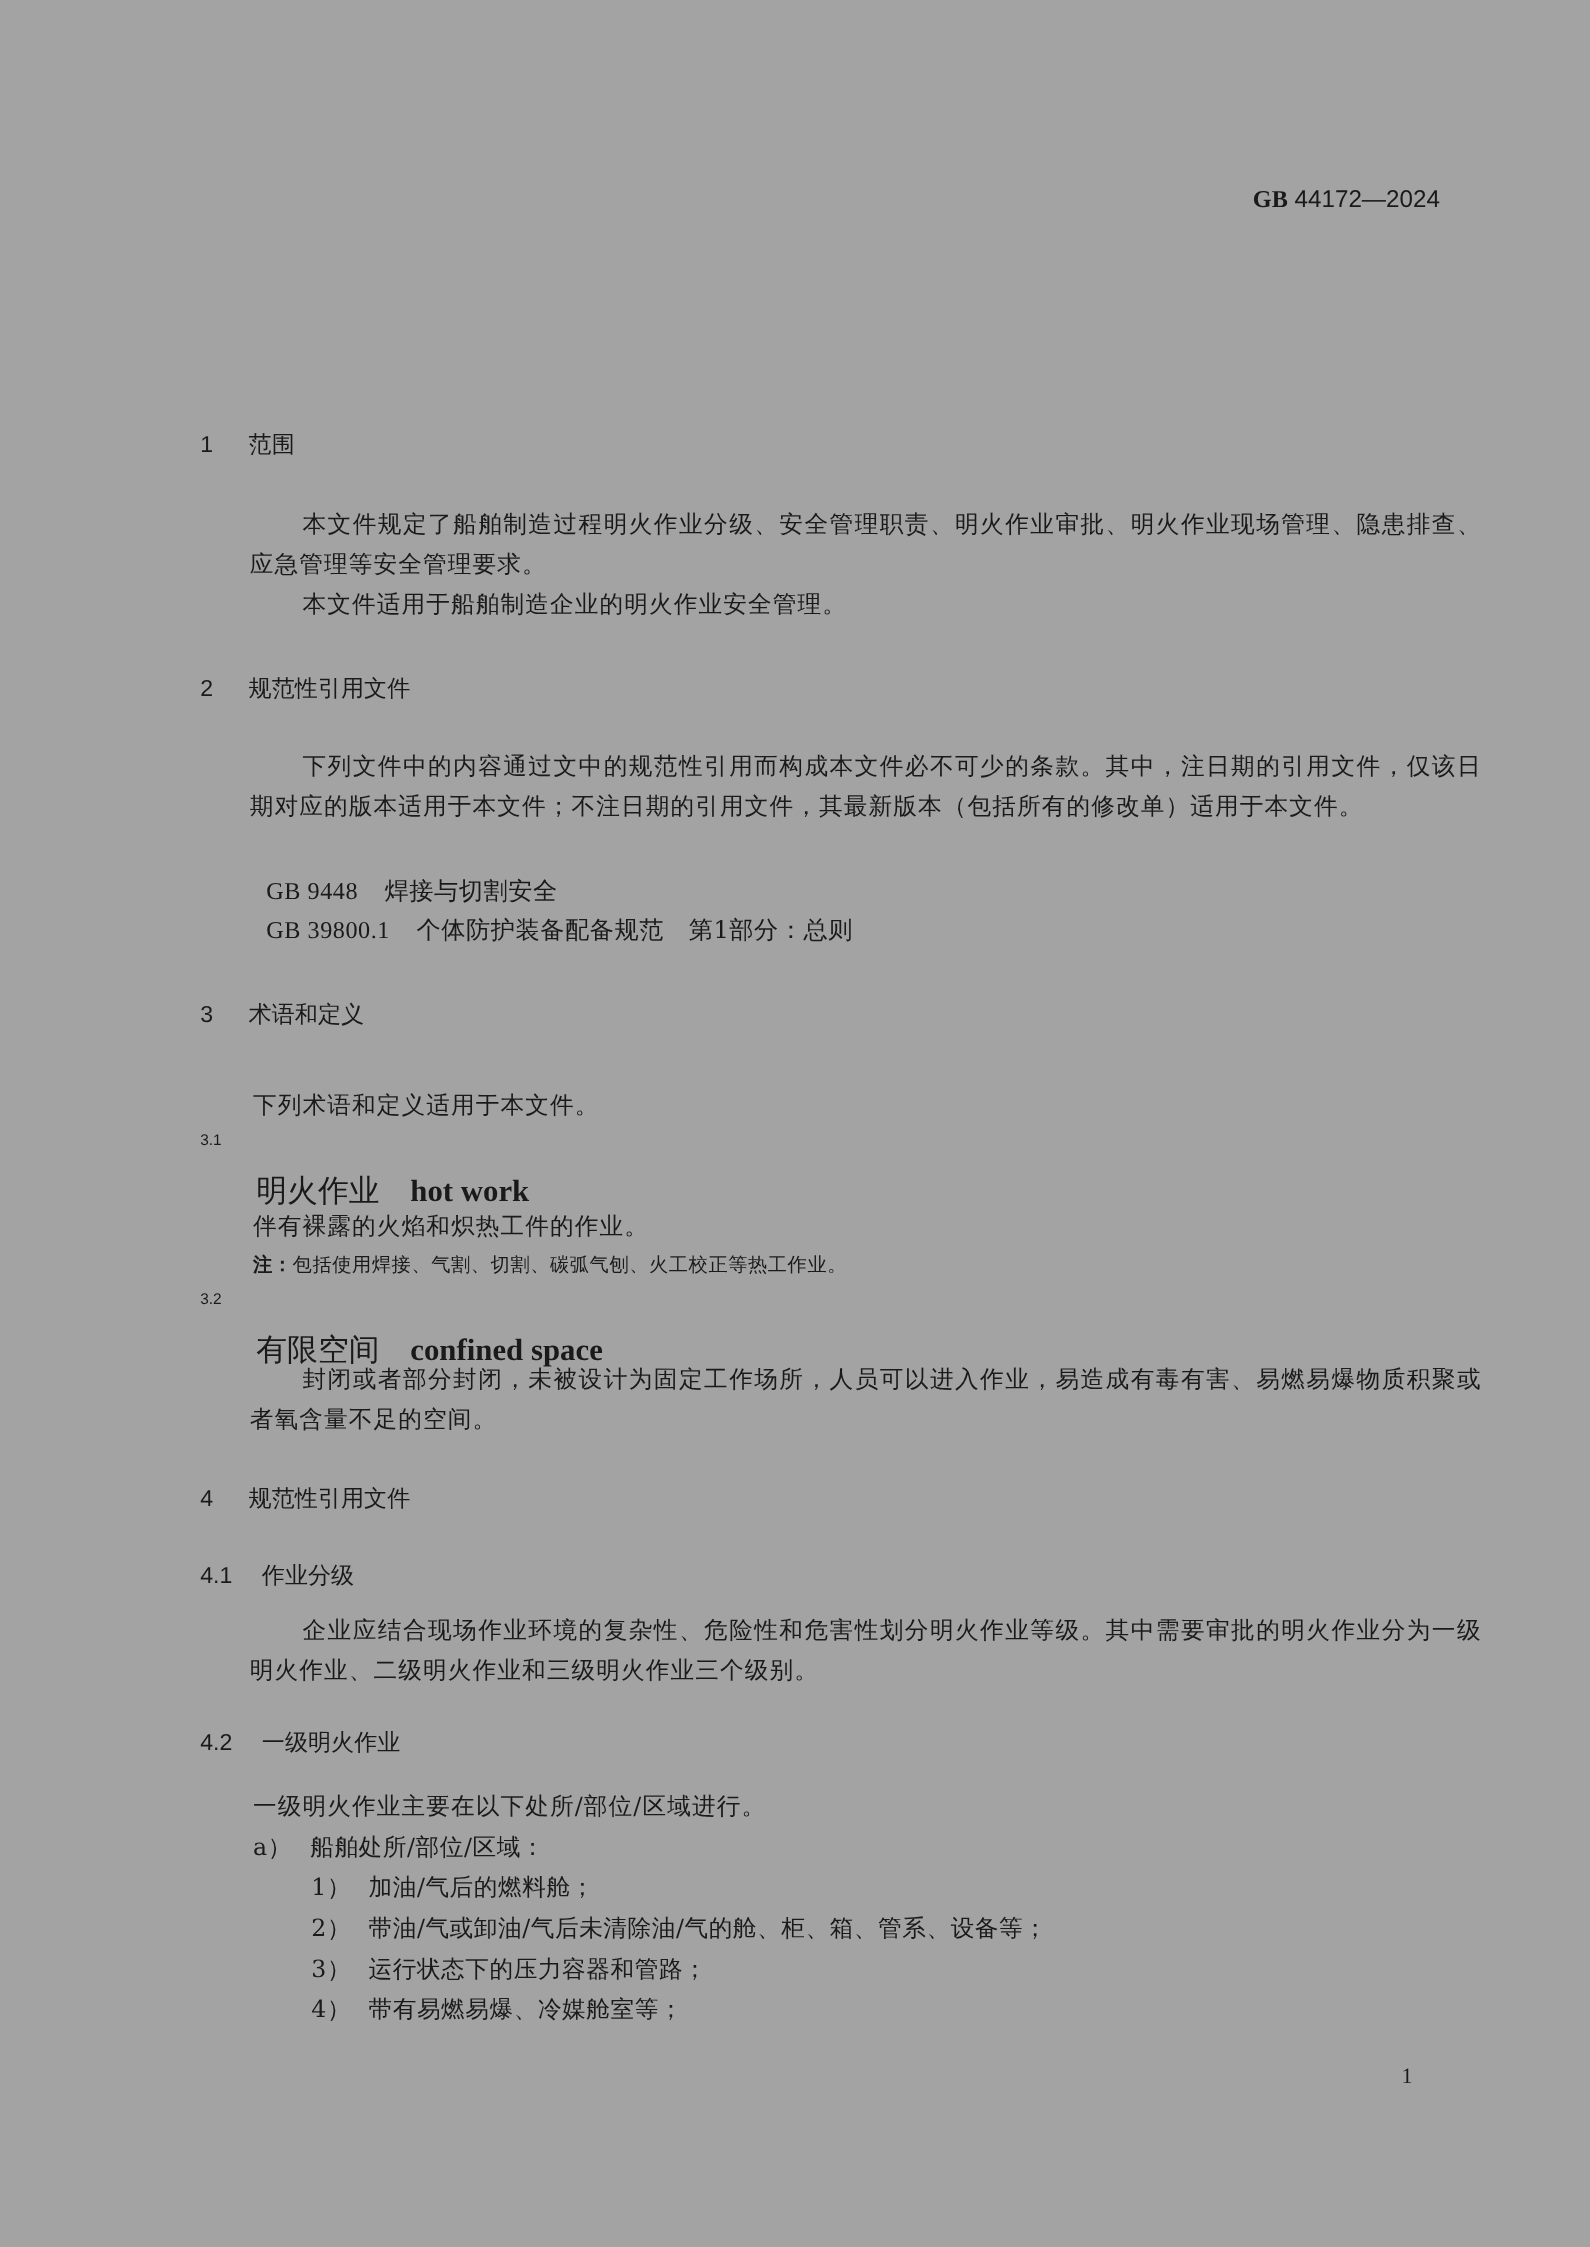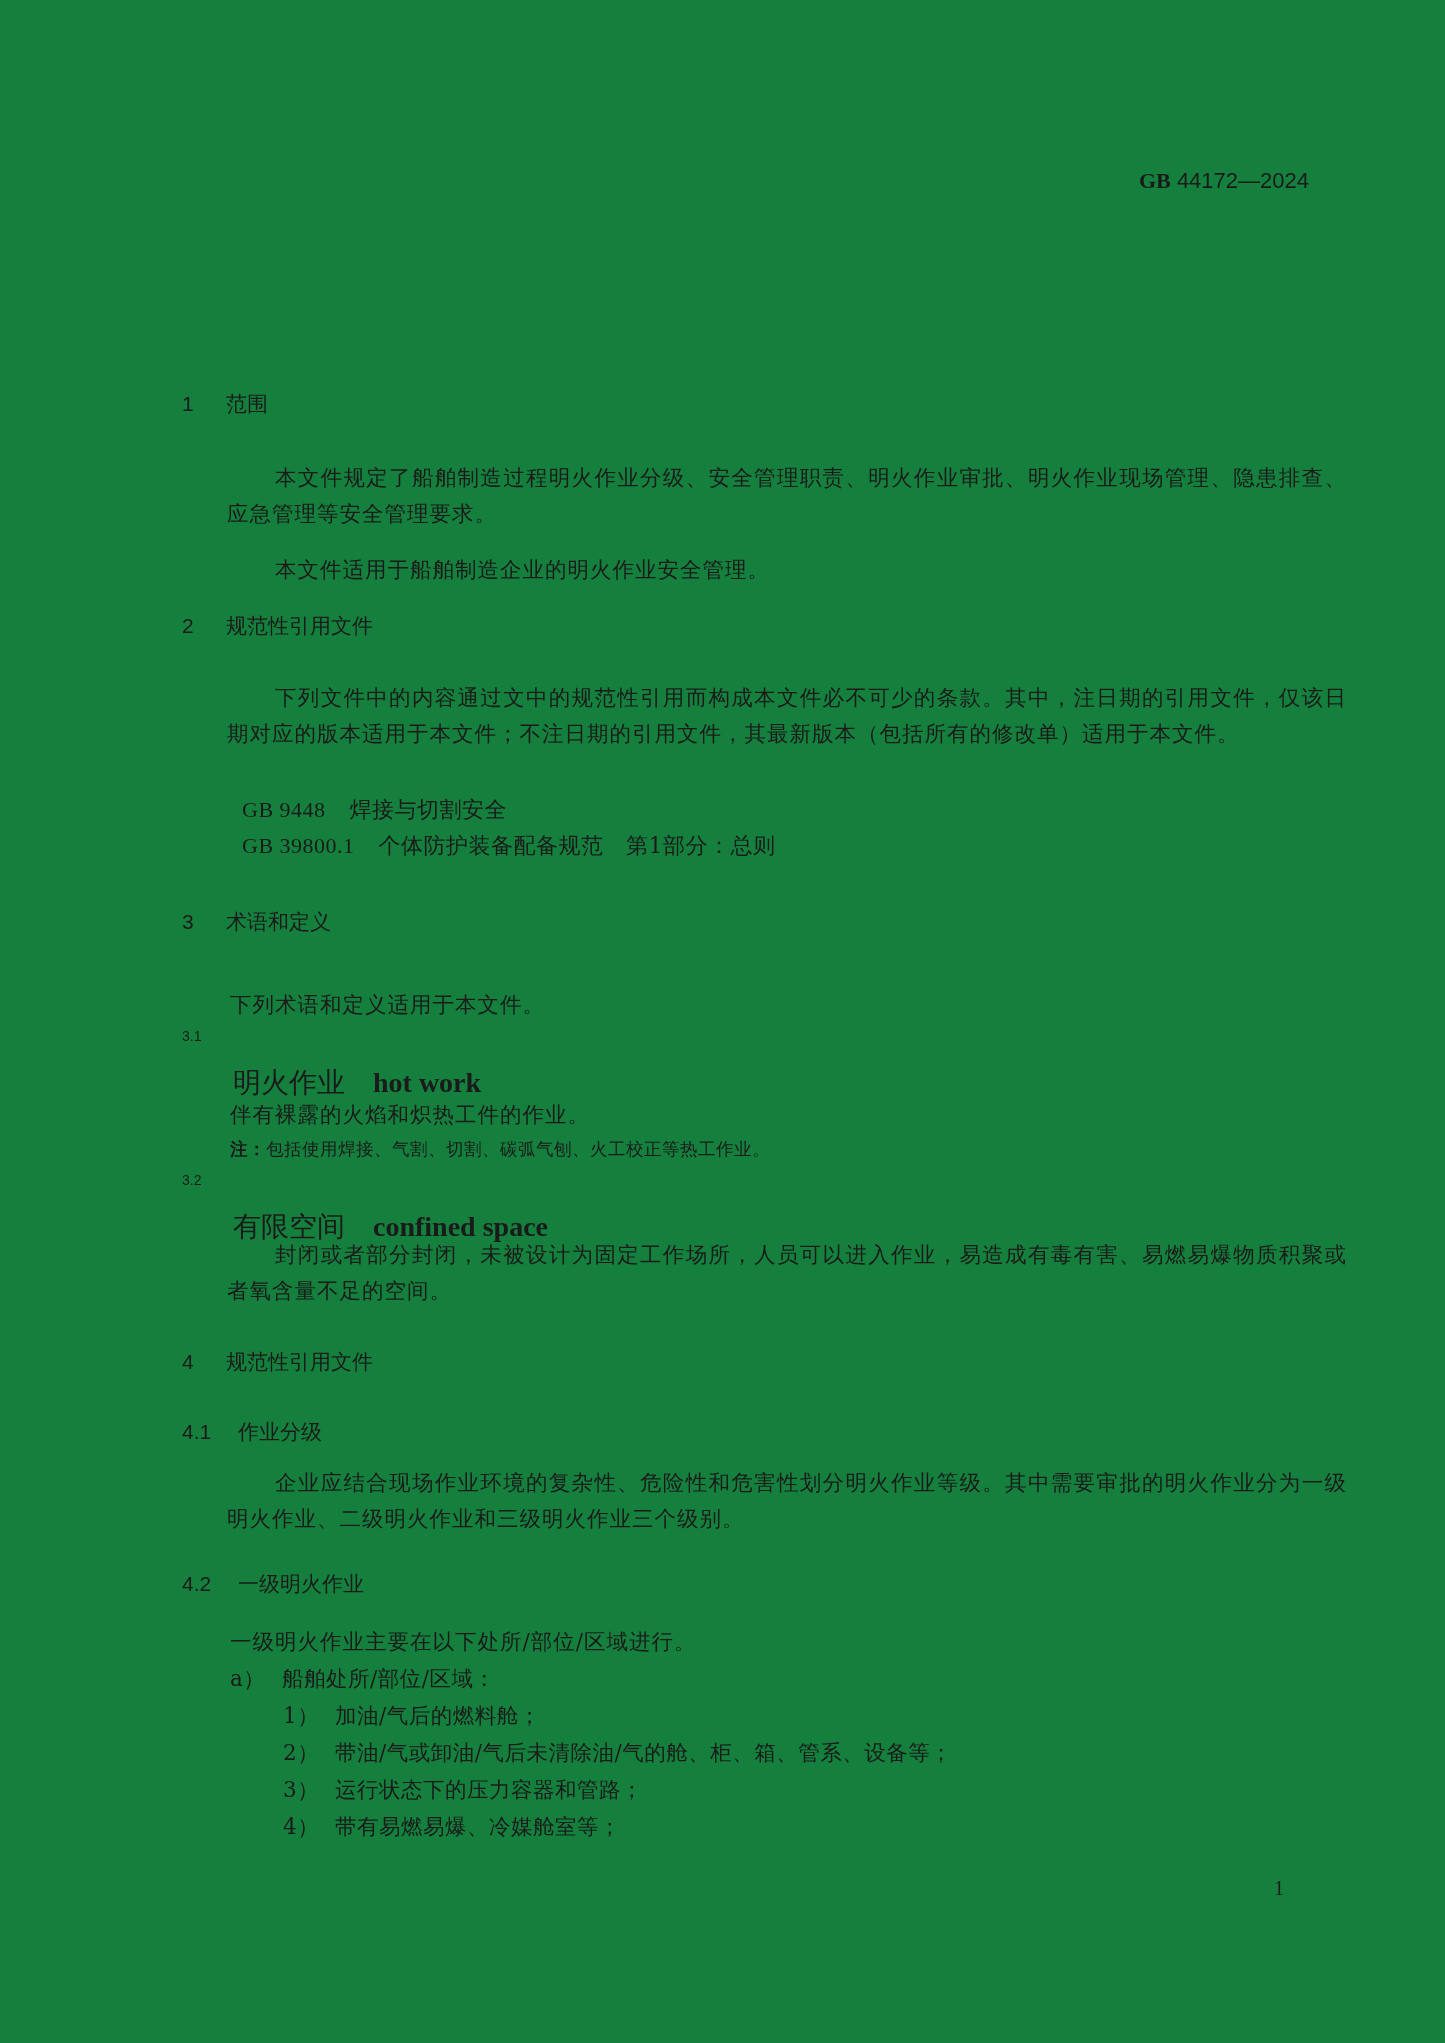--- a/index.html
+++ b/index.html
@@ -1,17 +1,17 @@
 <!DOCTYPE html>
 <html><head>
 <meta charset="utf-8">
 <style>
   html, body { margin: 0; padding: 0; background: #ffffff; }
   body { width: 1445px; height: 2043px; position: relative; overflow: hidden; color: #1a1a1a; }
-  .page { position: absolute; left: 0; top: 0; width: 1445px; height: 2043px; background: #15803d; }
+  .page { position: absolute; left: 0; top: 0; width: 1445px; height: 2043px; background: #a3a3a3; }
   .abs { position: absolute; white-space: nowrap; }
   .std-no { right: 136px; top: 168px; font-size: 22px; font-family: "Liberation Sans", sans-serif; }
   .std-no b { font-family: "Liberation Serif", serif; font-weight: bold; }
   .doc-title { left: 0; width: 1445px; text-align: center; top: 254px; font-size: 31px; letter-spacing: 3px; font-family: "DejaVu Sans", sans-serif; }
   .h1 { left: 182px; font-size: 21px; font-family: "DejaVu Sans", sans-serif; }
   .h1 .num { display: inline-block; width: 44px; font-family: "Liberation Sans", sans-serif; }
   .h2 .num { width: 56px; }
   .p { left: 182px; width: 1120px; font-size: 21.5px; line-height: 36px; font-family: "DejaVu Serif", serif; white-space: normal; text-align: justify; text-align-last: left; letter-spacing: 1px; margin-left: 45px; }
   .indent { text-indent: 48px; }
   .ref { left: 242px; font-size: 22px; font-family: "DejaVu Serif", serif; letter-spacing: 0.5px; }
@@ -30,21 +30,21 @@
 </head>
 <body>
 
 <div class="page">
 
   <div class="abs std-no"><b>GB</b><span> 44172—2024</span></div>
 
 
   <div class="abs h1" style="top:390px;"><span class="num">1</span><span>范围</span></div>
   <div class="abs p indent" style="top:460px;">本文件规定了船舶制造过程明火作业分级、安全管理职责、明火作业审批、明火作业现场管理、隐患排查、应急管理等安全管理要求。</div>
-  <div class="abs p indent" style="top:552px;">本文件适用于船舶制造企业的明火作业安全管理。</div>
+  <div class="abs p indent" style="top:532px;">本文件适用于船舶制造企业的明火作业安全管理。</div>
 
   <div class="abs h1" style="top:612px;"><span class="num">2</span><span>规范性引用文件</span></div>
   <div class="abs p indent" style="top:680px;">下列文件中的内容通过文中的规范性引用而构成本文件必不可少的条款。其中，注日期的引用文件，仅该日期对应的版本适用于本文件；不注日期的引用文件，其最新版本（包括所有的修改单）适用于本文件。</div>
   <div class="abs ref" style="top:795px;"><span class="code">GB 9448</span><span>焊接与切割安全</span></div>
   <div class="abs ref" style="top:831px;"><span class="code">GB 39800.1</span><span>个体防护装备配备规范　第1部分：总则</span></div>
 
   <div class="abs h1" style="top:908px;"><span class="num">3</span><span>术语和定义</span></div>
   <div class="abs def" style="top:990px;">下列术语和定义适用于本文件。</div>
   <div class="abs term-no" style="top:1028px;">3.1</div>
   <div class="abs term" style="top:1064px;"><span>明火作业</span><span class="en">hot work</span></div>

